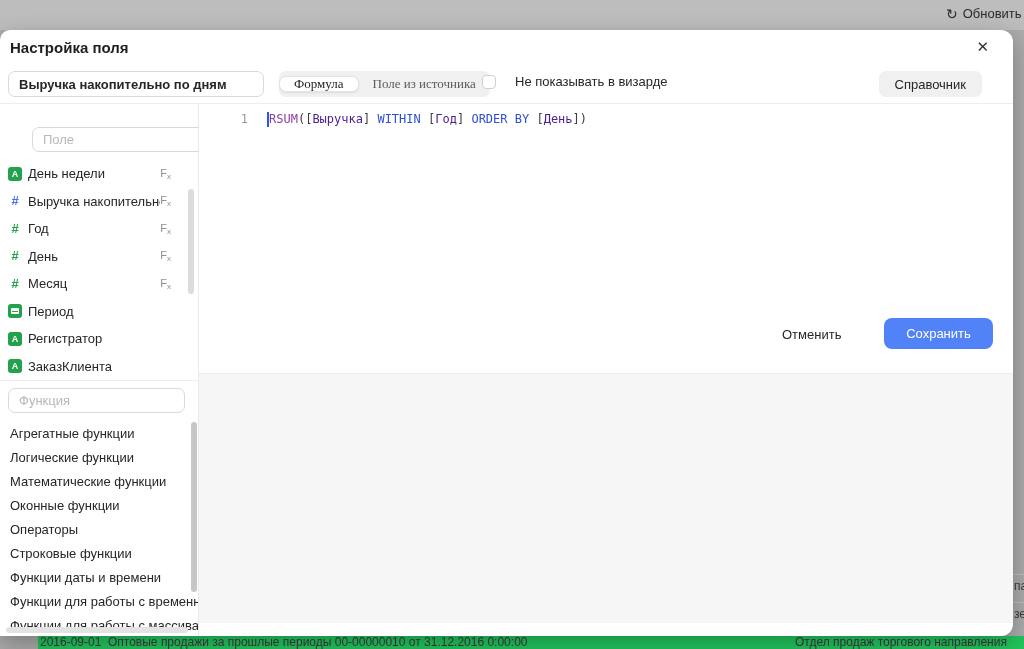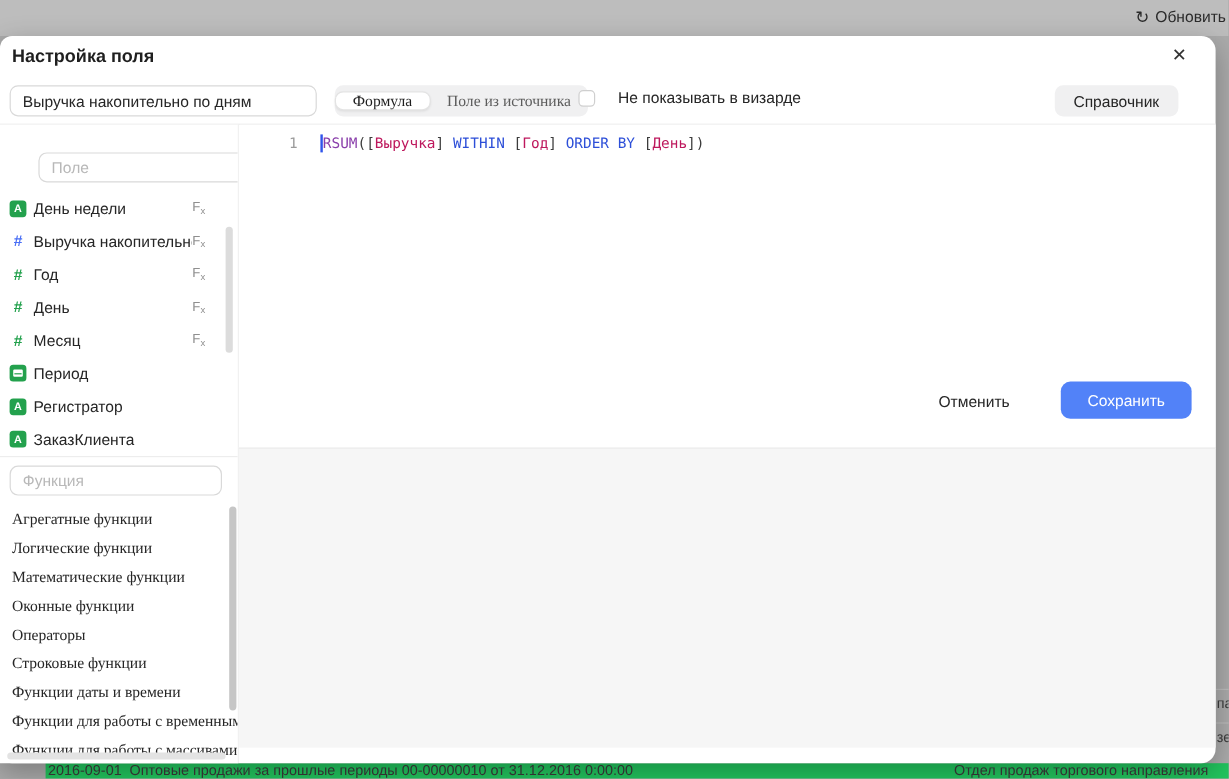--- a/index.html
+++ b/index.html
@@ -19,21 +19,21 @@
 
   
   .modal{position:absolute;left:0;top:30px;width:1013px;height:606px;background:#fff;
     border-radius:10px 12px 12px 0;box-shadow:0 8px 24px rgba(0,0,0,.28);}
   .m-title{position:absolute;left:10px;top:9px;font-size:15px;font-weight:600;color:#1f1f1f;}
   .m-close{position:absolute;right:24px;top:8px;font-size:15px;color:#333;cursor:pointer;line-height:18px;}
 
   .text-input{position:absolute;height:26px;border:1px solid #d9d9d9;border-radius:7px;background:#fff;
     font-size:13px;color:#262626;padding:0 10px;box-sizing:border-box;font-family:"Liberation Sans",sans-serif;outline:none;}
   .text-input::placeholder{color:#b8b8b8;}
-  .name-input{left:8px;top:41px;width:256px;}
+  .name-input{left:8px;top:41px;width:256px;font-weight:bold;}
 
   .tabs{position:absolute;left:279px;top:41px;height:26px;background:#f0f0f1;border-radius:7px;
     display:flex;align-items:center;padding:0;}
   .tab{font-size:13px;padding:0 14px;height:16px;display:flex;align-items:center;border-radius:7px;
     color:#5c5c5c;cursor:pointer;box-sizing:border-box;white-space:nowrap;font-family:Liberation Serif, serif;}
   .tab.active{background:#fff;color:#1f1f1f;border:1px solid #e3e3e3;box-shadow:0 1px 2px rgba(0,0,0,.08);}
 
   .chk-wrap{position:absolute;left:482px;top:44px;display:flex;align-items:center;gap:19px;}
   .cb{width:14px;height:14px;border:1px solid #cfcfcf;border-radius:4px;background:#fff;box-sizing:border-box;}
   .chk-label{font-size:13px;color:#262626;white-space:nowrap;}
@@ -59,36 +59,36 @@
   .ico-hash.blue{color:#4a6ff5;}
   .ico-cal{width:14px;height:14px;border-radius:3px;background:#23a14d;display:flex;align-items:center;justify-content:center;}
   .ico-cal .page{width:8px;height:6px;background:#fff;border-radius:1px;position:relative;}
   .ico-cal .page:before{content:"";position:absolute;left:1px;top:2.5px;width:6px;height:1px;background:#23a14d;}
   .f-name{position:absolute;left:28px;font-size:13px;color:#262626;white-space:nowrap;max-width:132px;overflow:hidden;}
   .fx{position:absolute;right:28px;font-size:11px;color:#8f8f8f;}
   .fx .sub{font-size:8px;vertical-align:-2px;}
   .side-divider{position:absolute;left:0;top:276px;width:199px;height:1px;background:#ededed;}
   .func-list{position:absolute;left:0;top:317px;width:199px;}
   .g-row{height:24px;display:flex;align-items:center;padding-left:10px;font-size:13px;color:#262626;
-    cursor:pointer;white-space:nowrap;font-family:Liberation Serif, serif;}
+    cursor:pointer;white-space:nowrap;}
   .vscroll{position:absolute;width:6px;border-radius:3px;}
   .vs-fields{right:4px;top:85px;height:105px;background:#dcdcdc;}
   .vs-funcs{right:1px;top:318px;height:170px;background:#c6c6c6;}
   .hscroll{position:absolute;left:6px;right:10px;bottom:3px;height:6px;border-radius:3px;background:#e3e3e3;}
 
   
   .editor{position:absolute;left:200px;top:74px;right:0;height:269px;background:#fff;}
   .code-row{position:absolute;left:0;top:8px;right:0;height:15px;font-family:"DejaVu Sans Mono",monospace;
     font-size:12px;line-height:15px;white-space:pre;}
   .gutter{position:absolute;left:0;top:0;width:48px;text-align:right;color:#9b9b9b;}
   .code{position:absolute;left:69px;top:0;color:#333;}
   .caret{position:absolute;left:67px;top:0;width:2px;height:15px;background:#2f54eb;}
   .t-function{color:#8a3fab;}
   .t-keyword{color:#2d4fd8;}
-  .t-field{color:#be185d;}
+  .t-field{color:#4c1d95;}
   .t-paren,.t-bracket{color:#3c3c3c;}
   .t-plain{color:#333;}
 
   
   .cancel-btn{position:absolute;left:782px;top:295px;height:18px;background:none;border:none;font-size:13px;
     color:#262626;cursor:pointer;font-family:"Liberation Sans",sans-serif;padding:0;}
   .save-btn{position:absolute;left:874px;top:288px;width:109px;height:31px;background:#5282f8;border:none;
     border-radius:8px;color:#fff;font-size:13px;cursor:pointer;font-family:"Liberation Sans",sans-serif;margin-left:10px;}
 
   .doc-panel{position:absolute;left:199px;top:343px;right:0;height:249px;background:#f6f6f6;border-top:1px solid #ececec;}

